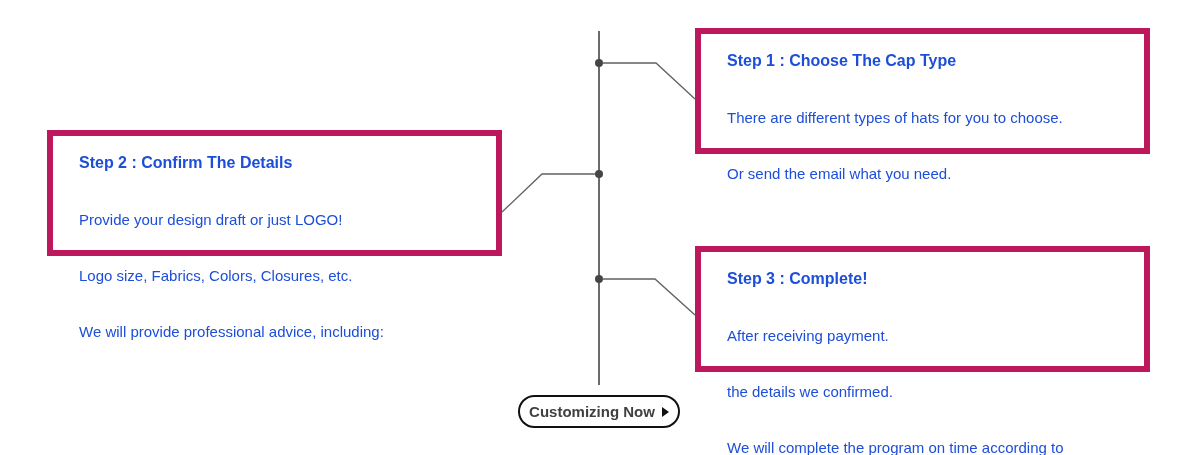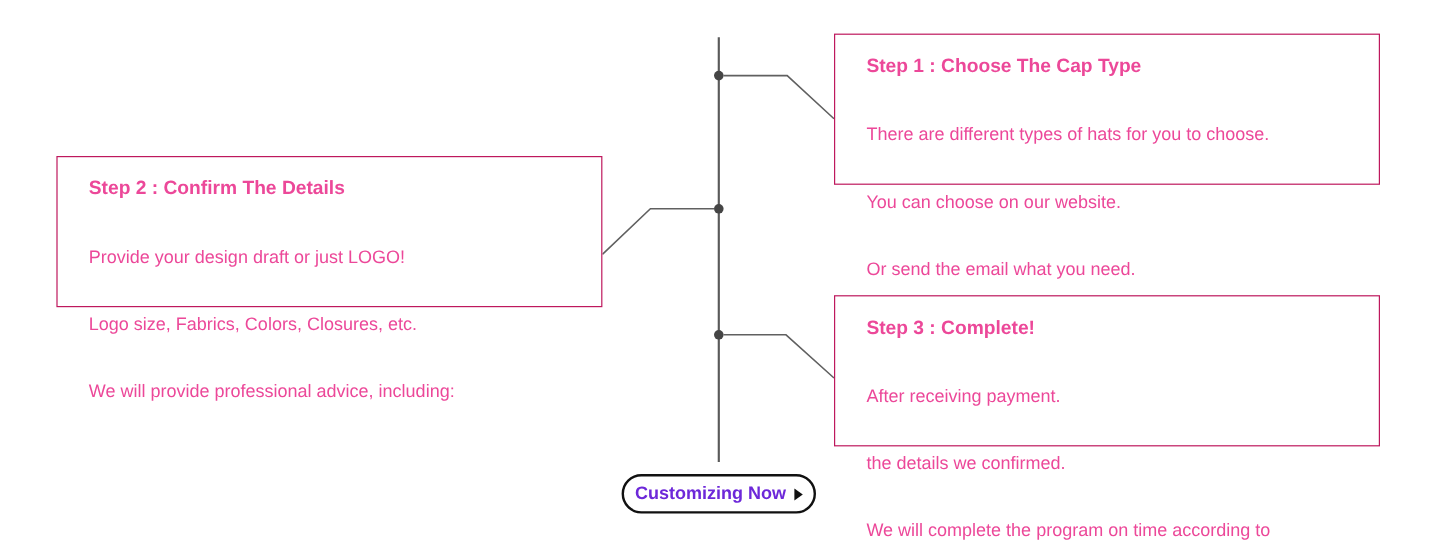--- a/index.html
+++ b/index.html
@@ -21,24 +21,24 @@
     top: 0;
     width: 1200px;
     height: 455px;
     pointer-events: none;
   }
   .step-box {
     position: absolute;
     width: 455px;
     height: 126px;
     box-sizing: border-box;
-    border: 1px solid #be185d;
+    border: 6px solid #be185d;
     background: #ffffff;
     padding: 15px 18px 12px 26px;
-    color: #ec4899;
+    color: #1d4ed8;
   }
   .step-box .step-title {
     font-size: 16px;
     font-weight: bold;
     line-height: 24px;
     margin-bottom: 4px;
     white-space: nowrap;
   }
   .step-box .step-line {
     font-size: 15px;
@@ -62,21 +62,21 @@
     background: #ffffff;
     display: flex;
     align-items: center;
     justify-content: center;
     gap: 7px;
     cursor: pointer;
   }
   .cta-button .cta-label {
     font-size: 15px;
     font-weight: bold;
-    color: #6d28d9;
+    color: #404040;
     white-space: nowrap;
   }
   .cta-button .arrow-right {
     width: 0;
     height: 0;
     border-left: 7px solid #111111;
     border-top: 5px solid transparent;
     border-bottom: 5px solid transparent;
   }
 </style>
@@ -96,21 +96,20 @@
     <polyline points="603,279 655,279 695,315" fill="none" stroke="#606060" stroke-width="1.3"></polyline>
 
     <circle cx="599" cy="63" r="4" fill="#454545"></circle>
     <circle cx="599" cy="174" r="4" fill="#454545"></circle>
     <circle cx="599" cy="279" r="4" fill="#454545"></circle>
   </svg>
 
   <div class="step-box box-step1">
     <div class="step-title">Step 1 : Choose The Cap Type</div>
     <div class="step-line">There are different types of hats for you to choose.</div>
-    <div class="step-line">You can choose on our website.</div>
     <div class="step-line">Or send the email what you need.</div>
   </div>
 
   <div class="step-box box-step2">
     <div class="step-title">Step 2 : Confirm The Details</div>
     <div class="step-line">Provide your design draft or just LOGO!</div>
     <div class="step-line">Logo size, Fabrics, Colors, Closures, etc.</div>
     <div class="step-line">We will provide professional advice, including:</div>
   </div>
 

